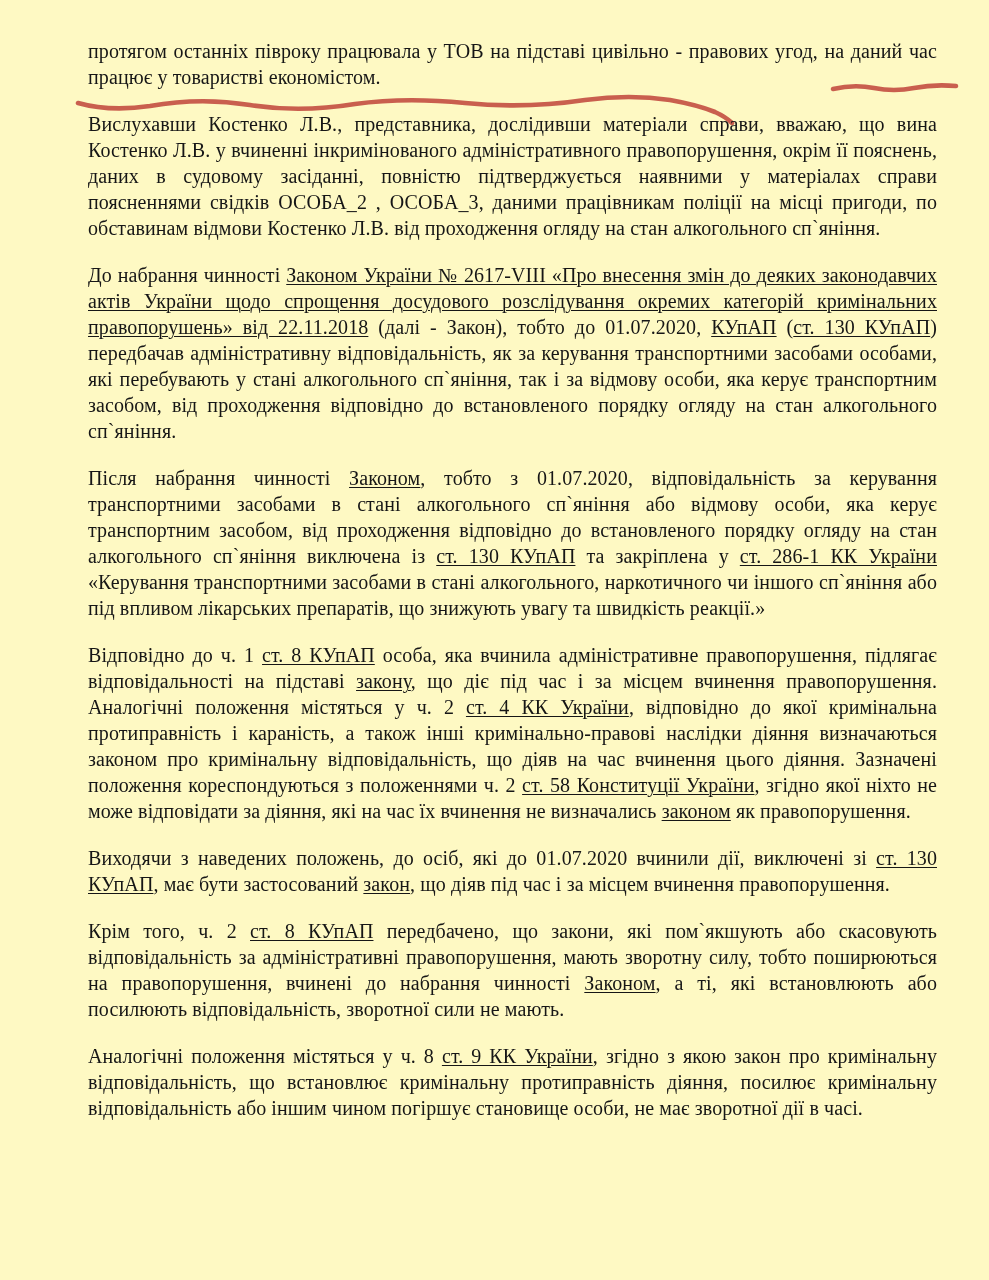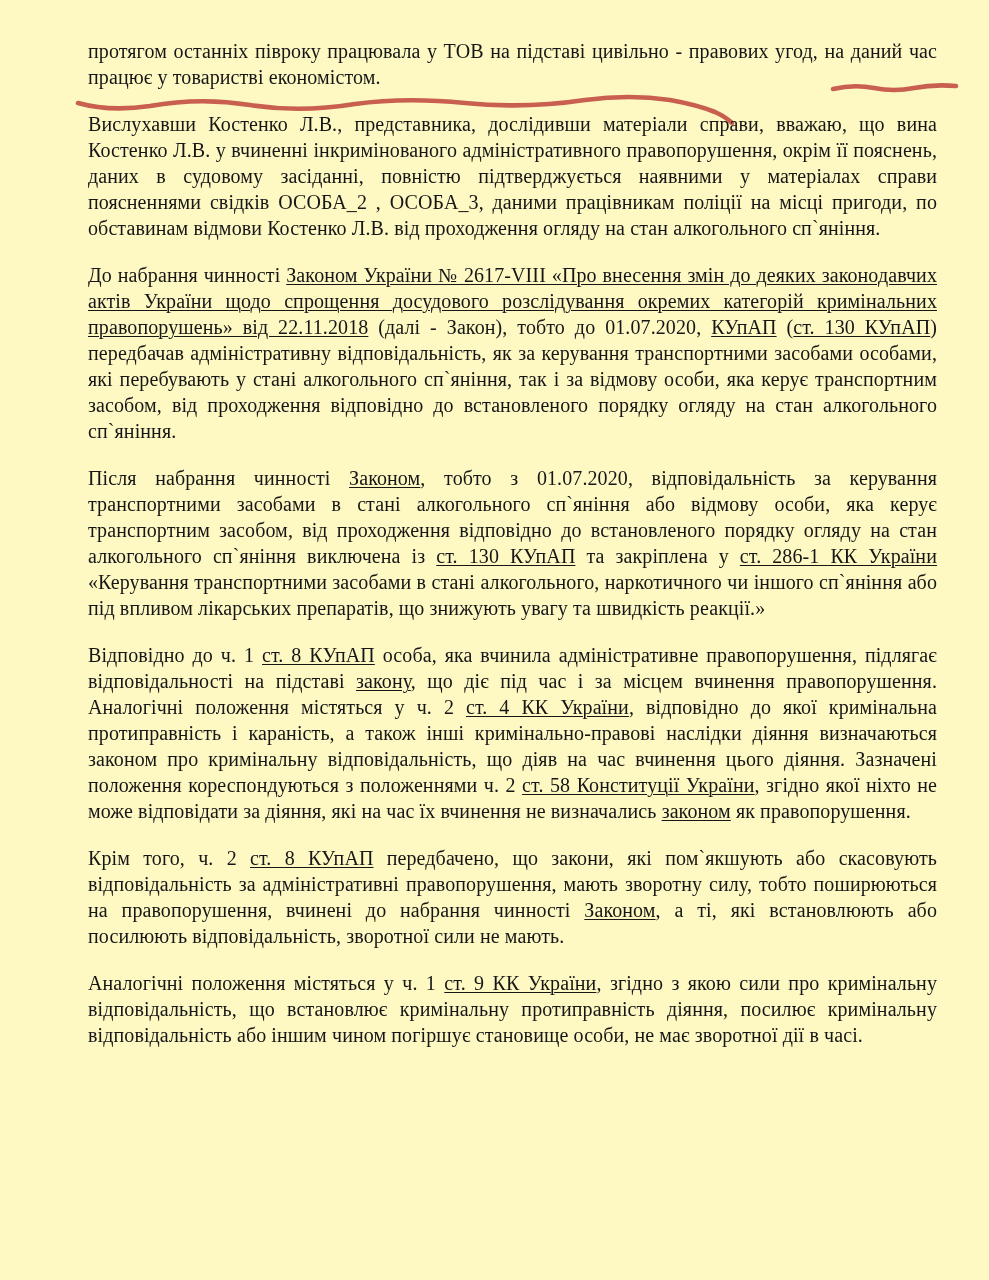--- a/index.html
+++ b/index.html
@@ -53,17 +53,18 @@
   <svg id="annot-right" class="annotation-svg" width="140" height="28" viewBox="0 0 140 28">
     <path d="M7,13 Q28,8 48,12 Q68,16 88,12 Q108,8 130,10" fill="none" stroke="#c2493e" stroke-width="4.6" stroke-linecap="round" opacity="0.88"></path>
   </svg>
 
   <div class="doc-body" style="color: rgb(22, 22, 22);">
       <p class="para"><span class="">протягом останніх півроку працювала у ТОВ на підставі цивільно - правових угод, на даний час працює у товаристві економістом.</span></p>
       <p class="para"><span class="">Вислухавши Костенко Л.В., представника, дослідивши матеріали справи, вважаю, що вина Костенко Л.В. у вчиненні інкримінованого адміністративного правопорушення, окрім її пояснень, даних в судовому засіданні, повністю підтверджується наявними у матеріалах справи поясненнями свідків  ОСОБА_2 , ОСОБА_3, даними працівникам поліції на місці пригоди, по обставинам відмови Костенко Л.В. від проходження огляду на стан алкогольного сп`яніння.</span></p>
       <p class="para"><span class="">До набрання чинності </span><span class="u">Законом України № 2617-VIII «Про внесення змін до деяких законодавчих актів України щодо спрощення досудового розслідування окремих категорій кримінальних правопорушень» від 22.11.2018</span><span class=""> (далі - Закон), тобто до 01.07.2020, </span><span class="u">КУпАП</span><span class=""> (</span><span class="u">ст. 130 КУпАП</span><span class="">) передбачав адміністративну відповідальність, як за керування транспортними засобами особами, які перебувають у стані алкогольного сп`яніння, так і за відмову особи, яка керує транспортним засобом, від проходження відповідно до встановленого порядку огляду на стан алкогольного сп`яніння.</span></p>
       <p class="para"><span class="">Після набрання чинності </span><span class="u">Законом</span><span class="">, тобто з 01.07.2020, відповідальність за керування транспортними засобами в стані алкогольного сп`яніння або відмову особи, яка керує транспортним засобом, від проходження відповідно до встановленого порядку огляду на стан алкогольного сп`яніння виключена із </span><span class="u">ст. 130 КУпАП</span><span class=""> та закріплена у </span><span class="u">ст. 286-1 КК України</span><span class=""> «Керування транспортними засобами в стані алкогольного, наркотичного чи іншого сп`яніння або під впливом лікарських препаратів, що знижують увагу та швидкість реакції.»</span></p>
       <p class="para"><span class="">Відповідно до ч. 1 </span><span class="u">ст. 8 КУпАП</span><span class=""> особа, яка вчинила адміністративне правопорушення, підлягає відповідальності на підставі </span><span class="u">закону</span><span class="">, що діє під час і за місцем вчинення правопорушення. Аналогічні положення містяться у ч. 2 </span><span class="u">ст. 4 КК України</span><span class="">, відповідно до якої кримінальна протиправність і караність, а також інші кримінально-правові наслідки діяння визначаються законом про кримінальну відповідальність, що діяв на час вчинення цього діяння. Зазначені положення кореспондуються з положеннями ч. 2 </span><span class="u">ст. 58 Конституції України</span><span class="">, згідно якої ніхто не може відповідати за діяння, які на час їх вчинення не визначались </span><span class="u">законом</span><span class=""> як правопорушення.</span></p>
+      <p class="para"><span class="">Виходячи з наведених положень, до осіб, які до 01.07.2020 вчинили дії, виключені зі </span><span class="u">ст. 130 КУпАП</span><span class="">, має бути застосований </span><span class="u">закон</span><span class="">, що діяв під час і за місцем вчинення правопорушення.</span></p>
       <p class="para"><span class="">Крім того, ч. 2 </span><span class="u">ст. 8 КУпАП</span><span class=""> передбачено, що закони, які пом`якшують або скасовують відповідальність за адміністративні правопорушення, мають зворотну силу, тобто поширюються на правопорушення, вчинені до набрання чинності </span><span class="u">Законом</span><span class="">, а ті, які встановлюють або посилюють відповідальність, зворотної сили не мають.</span></p>
-      <p class="para"><span class="">Аналогічні положення містяться у ч. 1 </span><span class="u">ст. 9 КК України</span><span class="">, згідно з якою сили про кримінальну відповідальність, що встановлює кримінальну протиправність діяння, посилює кримінальну відповідальність або іншим чином погіршує становище особи, не має зворотної дії в часі.</span></p>
+      <p class="para"><span class="">Аналогічні положення містяться у ч. 8 </span><span class="u">ст. 9 КК України</span><span class="">, згідно з якою закон про кримінальну відповідальність, що встановлює кримінальну протиправність діяння, посилює кримінальну відповідальність або іншим чином погіршує становище особи, не має зворотної дії в часі.</span></p>
     </div>
 
 </div>
 
 </body></html>

